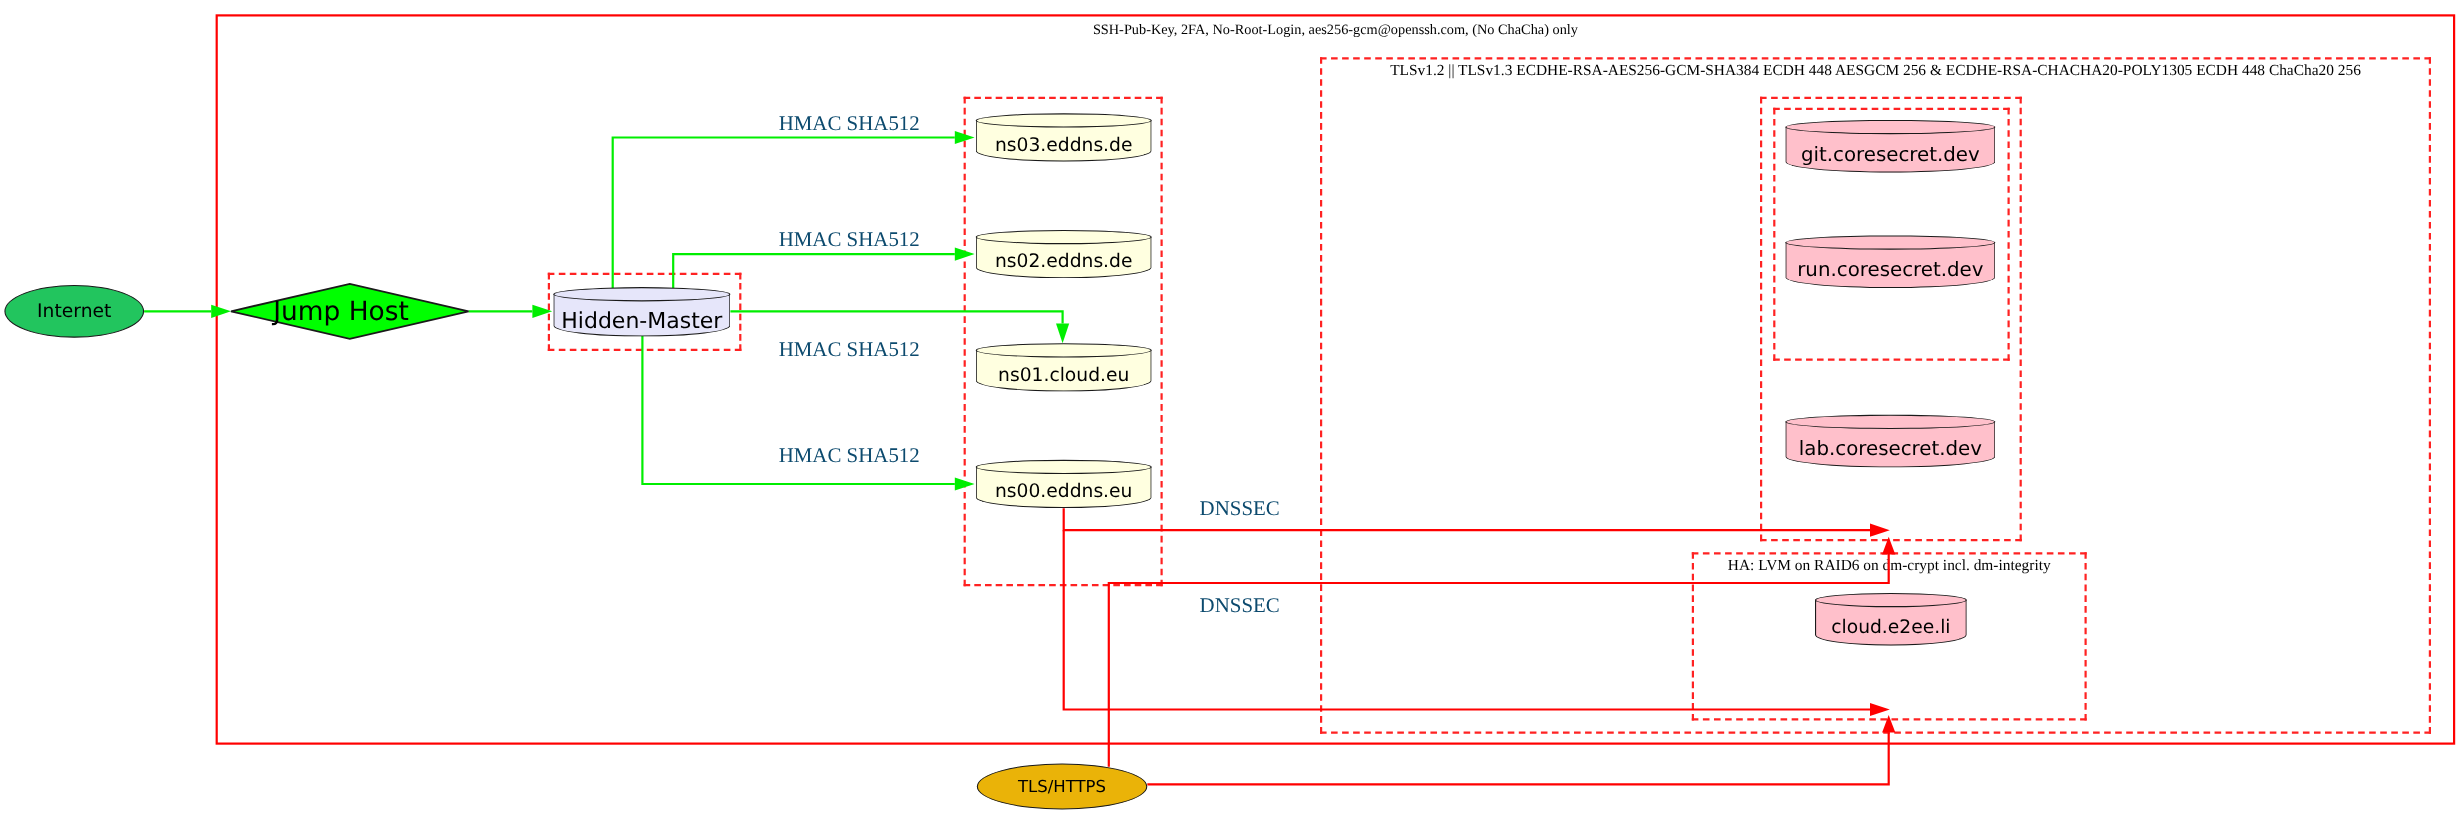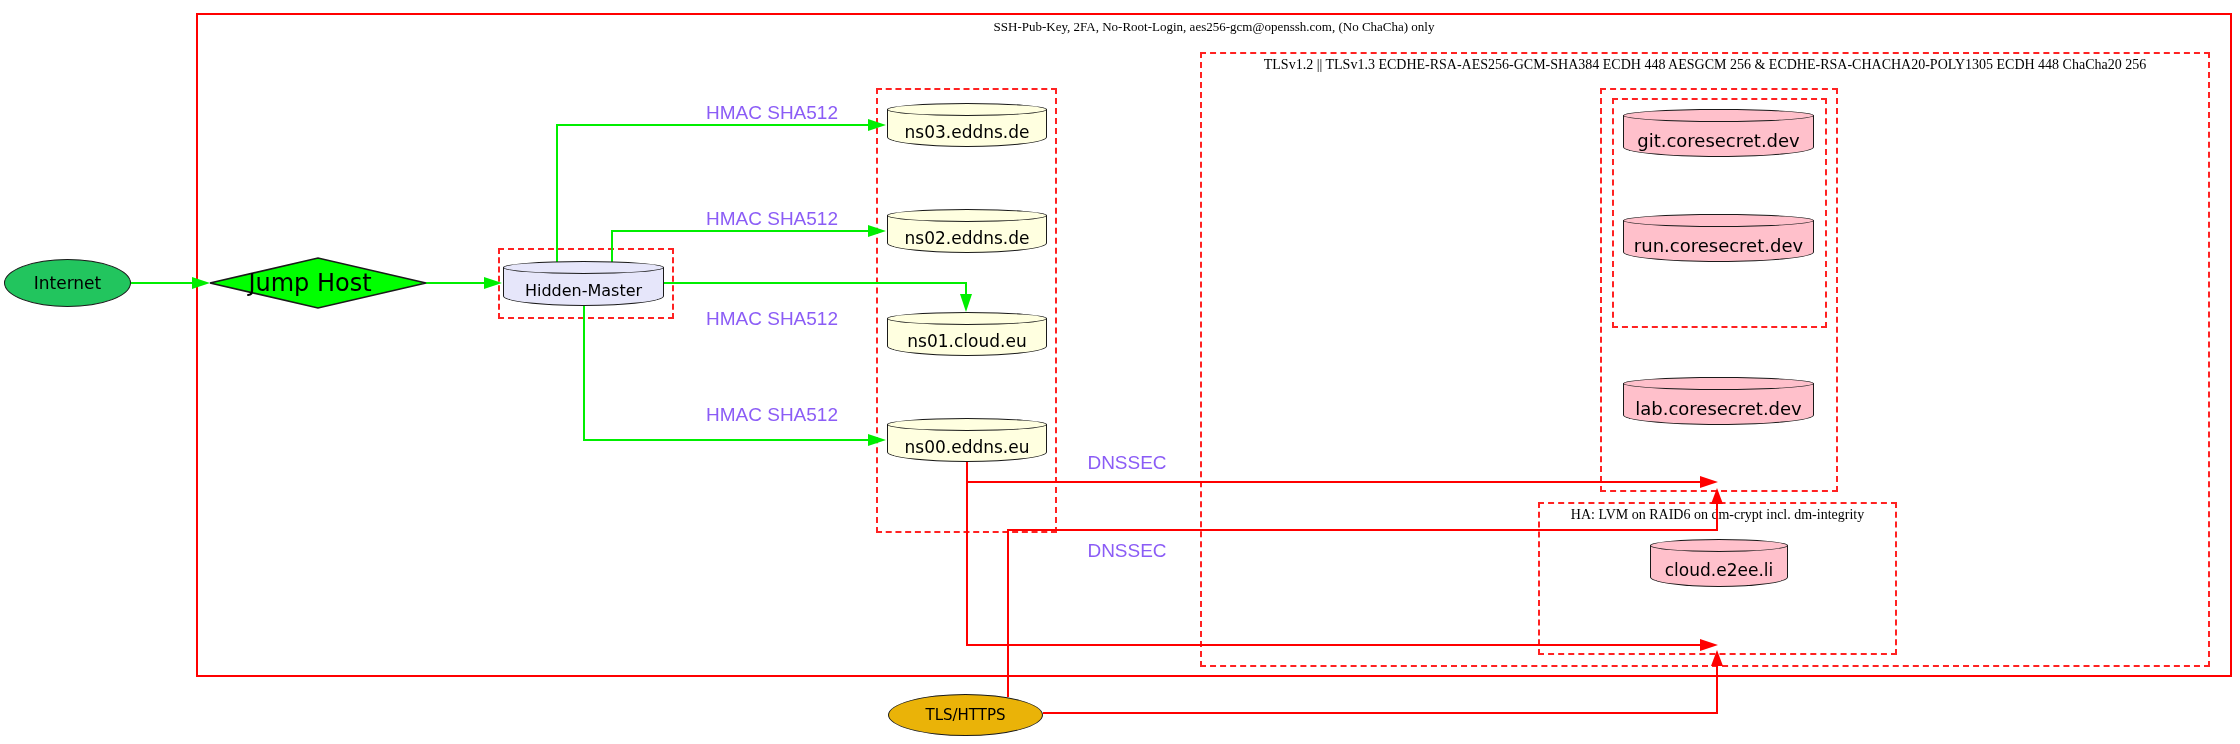--- a/index.html
+++ b/index.html
@@ -22,21 +22,21 @@
             border:1.6px solid #1a1a1a;border-radius:50%;box-sizing:border-box;z-index:2;}
   .cyl .body{position:absolute;left:0;top:6px;right:0;bottom:0;background:var(--f);
              border:1.6px solid #1a1a1a;border-top:none;box-sizing:border-box;
              border-radius:0 0 50% 50% / 0 0 10px 10px;z-index:1;}
   .cyl .lbl{position:absolute;left:0;right:0;top:14px;bottom:0;display:flex;
             align-items:center;justify-content:center;z-index:3;white-space:nowrap;text-align:center;}
   .node-label{position:absolute;display:flex;align-items:center;justify-content:center;
               z-index:4;white-space:nowrap;}
   
   .edge-label{position:absolute;z-index:4;text-align:center;white-space:nowrap;
-              font-family:Liberation Sans, sans-serif;color:#8b5cf6;}
+              font-family:Liberation Serif, serif;color:#0c4a6e;}
   .fs13{font-size:13px;} .fs14{font-size:14px;} .fs19{font-size:19px;}
 </style>
 </head>
 <body>
 
 <div id="stage">
 
   <div class="cluster solid" style="left:196px;top:13px;width:2036px;height:664px;">
     <div class="cluster-label fs13" style="top:4px;">SSH-Pub-Key, 2FA, No-Root-Login, aes256-gcm@openssh.com, (No ChaCha) only</div>
   </div>
@@ -93,21 +93,21 @@
   </svg>
 
   <div class="node ellipse" style="left: 4px; top: 259px; width: 127px; height: 48px; font-size: 17px; --f: #add8e6; background: #22c55e;">
     <span>Internet</span>
   </div>
 
   <div class="node-label" style="left:232px;top:270px;width:156px;height:26px;font-size:24px;">
     <span>Jump Host</span>
   </div>
 
-  <div class="node cyl" style="left: 503px; top: 261px; width: 161px; height: 45px; font-size: 16px; --f: #e6e6fa;">
+  <div class="node cyl" style="left: 503px; top: 261px; width: 161px; height: 45px; font-size: 20px; --f: #e6e6fa;">
     <div class="body"></div>
     <div class="cap"></div>
     <div class="lbl">
         <span>Hidden-Master</span>
       </div>
   </div>
 
   <div class="node cyl" style="left: 887px; top: 103px; width: 160px; height: 44px; font-size: 17px; --f: #ffffe0;">
     <div class="body"></div>
       <div class="cap"></div>

